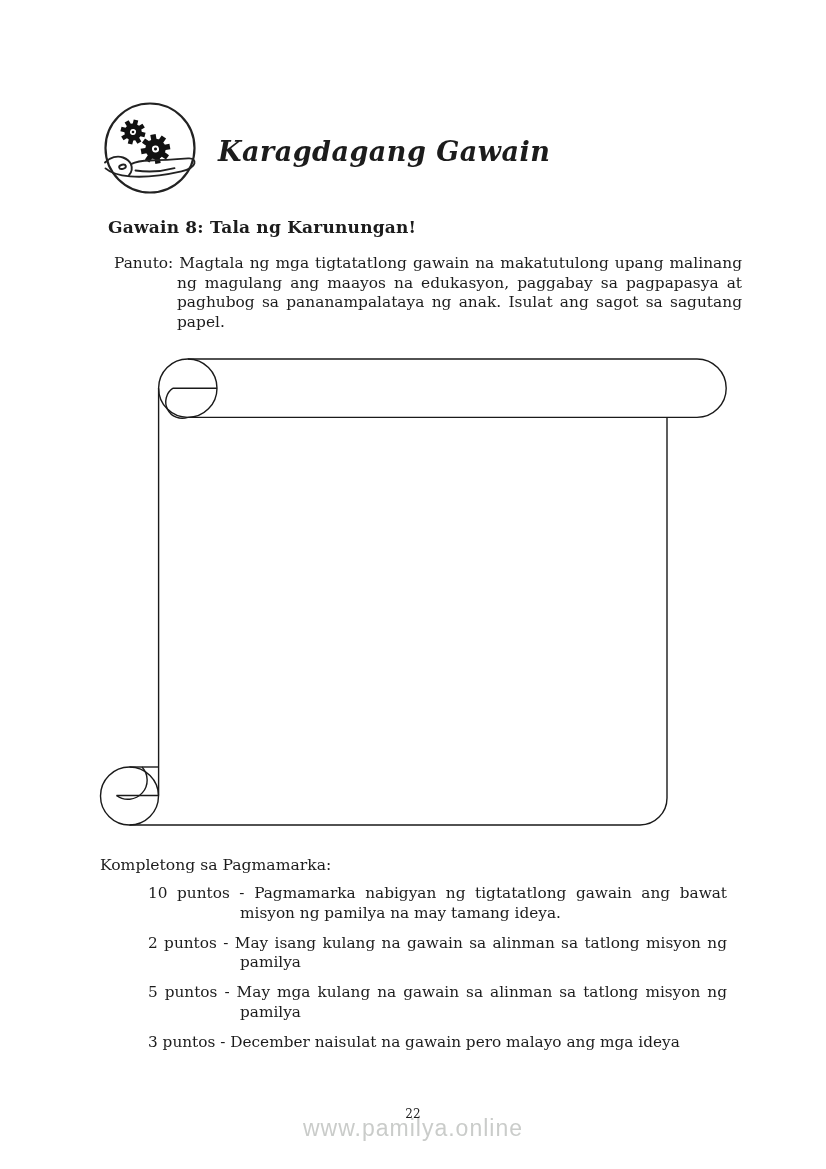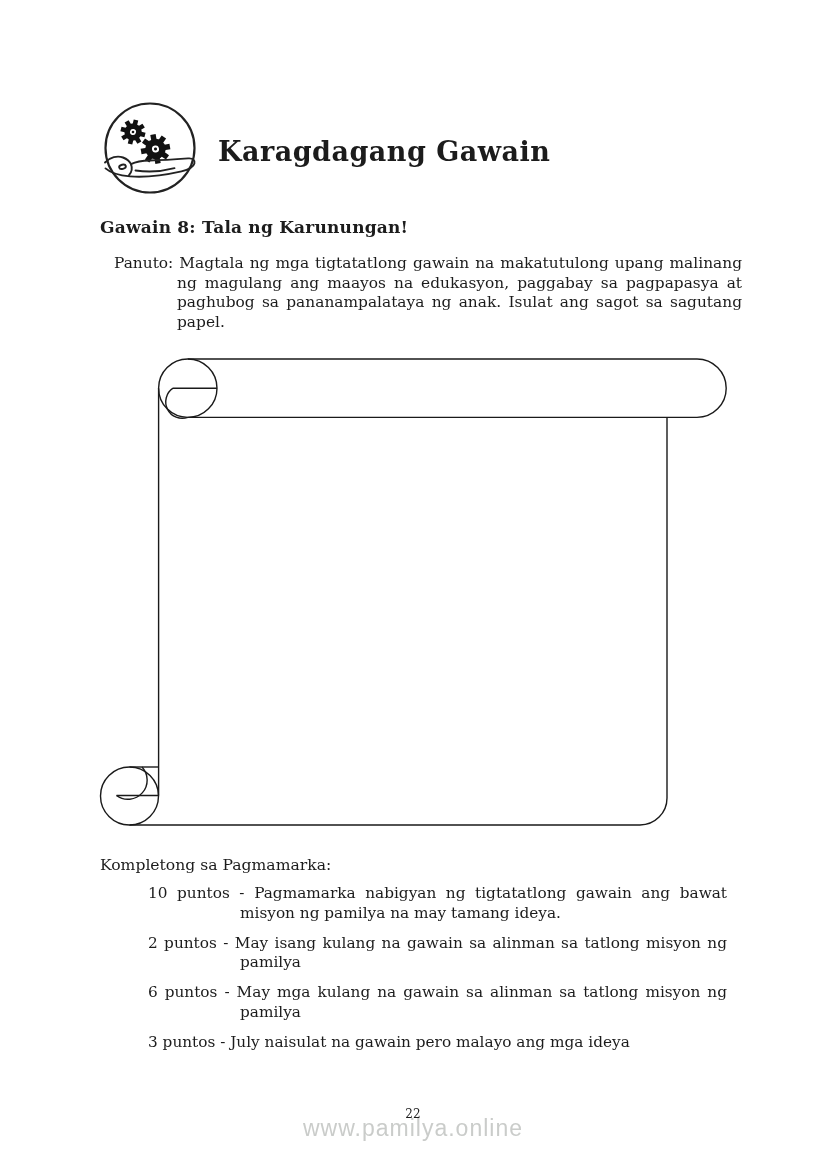--- a/index.html
+++ b/index.html
@@ -18,28 +18,29 @@
     left: 102px; top: 100px;
     width: 96px; height: 96px;
   }
 
   
   .title {
     position: absolute;
     left: 218px; top: 136px;
     font-size: 27px;
     font-weight: bold;
+    font-style: italic;
     letter-spacing: 0.5px;
     white-space: nowrap;
   }
 
   
   .activity-heading {
     position: absolute;
-    left: 100px; top: 217px;
+    left: 108px; top: 217px;
     font-size: 17px;
     font-weight: bold;
     letter-spacing: 0.2px;
     white-space: nowrap;
     text-align: center;
   }
 
   
   .panuto {
     position: absolute;
@@ -184,25 +185,25 @@
     <span>10 puntos</span>
     <span>-</span>
     <span>Pagmamarka nabigyan ng tigtatatlong gawain ang bawat misyon ng pamilya na may tamang ideya.</span>
   </div>
   <div class="rubric-item">
     <span>2 puntos</span>
     <span>-</span>
     <span>May isang kulang na gawain sa alinman sa tatlong misyon ng pamilya</span>
   </div>
   <div class="rubric-item">
-    <span>6 puntos</span>
+    <span>5 puntos</span>
     <span>-</span>
     <span>May mga kulang na gawain sa alinman sa tatlong misyon ng pamilya</span>
   </div>
   <div class="rubric-item">
     <span>3 puntos</span>
     <span>-</span>
-    <span>July naisulat na gawain pero malayo ang mga ideya</span>
+    <span>December naisulat na gawain pero malayo ang mga ideya</span>
   </div>
 </div>
 
 <div class="page-number">22</div>
 <div class="watermark">www.pamilya.online</div>
 
 </body></html>

